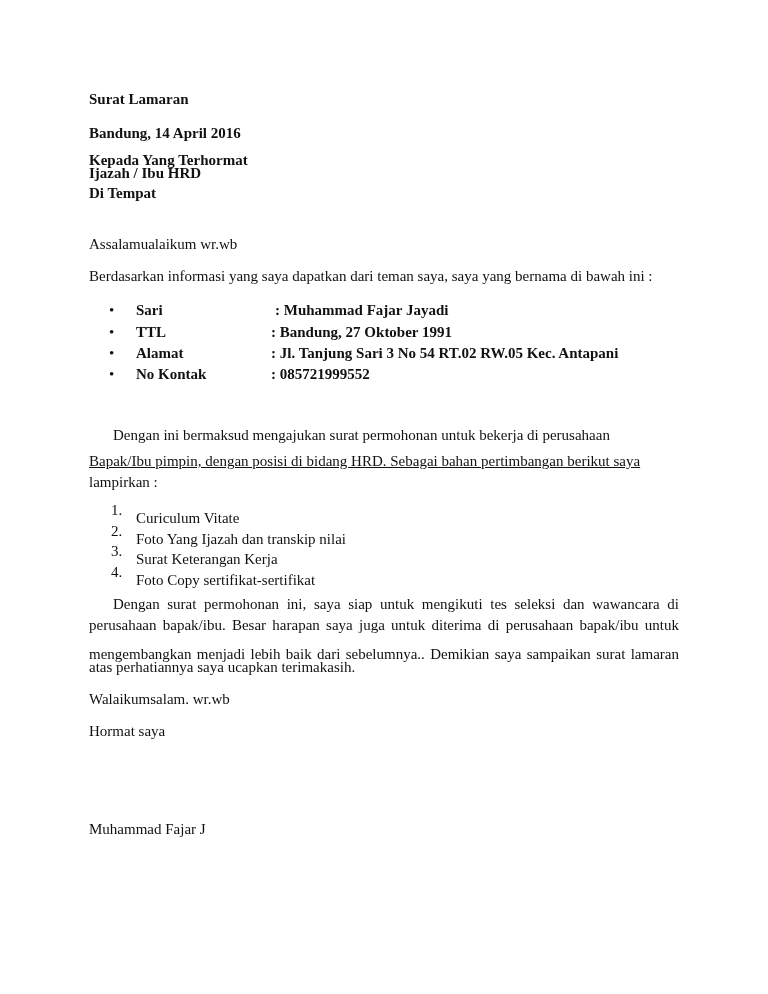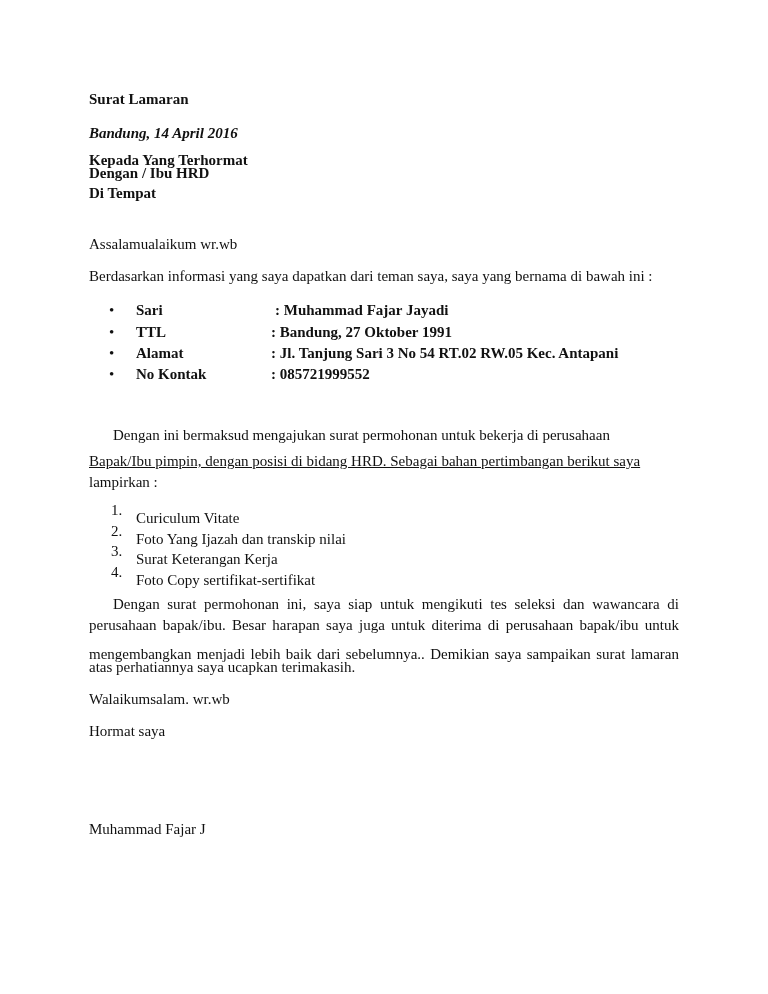--- a/index.html
+++ b/index.html
@@ -15,23 +15,23 @@
   .just { position: absolute; left: 89px; width: 590px; text-align: justify; text-align-last: justify; white-space: nowrap; line-height: 18px; }
   .row { position: absolute; height: 20px; line-height: 18px; }
 </style>
 </head>
 <body>
 
 <div>
 
   <div class="line b" style="top:90px;">Surat Lamaran</div>
 
-  <div class="line b" style="top:124px;font-style:italic;">Bandung, 14 April 2016</div>
+  <div class="line b" style="top:124px;">Bandung, 14 April 2016</div>
   <div class="line b" style="top:144px;margin-top:7px;">Kepada Yang Terhormat</div>
-  <div class="line b" style="top:164px;">Dengan / Ibu HRD</div>
+  <div class="line b" style="top:164px;">Ijazah / Ibu HRD</div>
   <div class="line b" style="top:184px;">Di Tempat</div>
 
   <div class="line" style="top:235px;">Assalamualaikum wr.wb</div>
   <div class="line" style="top:267px;">Berdasarkan informasi yang saya dapatkan dari teman saya, saya yang bernama di bawah ini :</div>
 
   <div>
     <div class="row" style="top:301px; left:0; width:768px;">
       <span class="bullet">•</span>
       <span class="blabel">Sari</span>
       <span class="bval" style="left:275px;">: Muhammad Fajar Jayadi</span>

